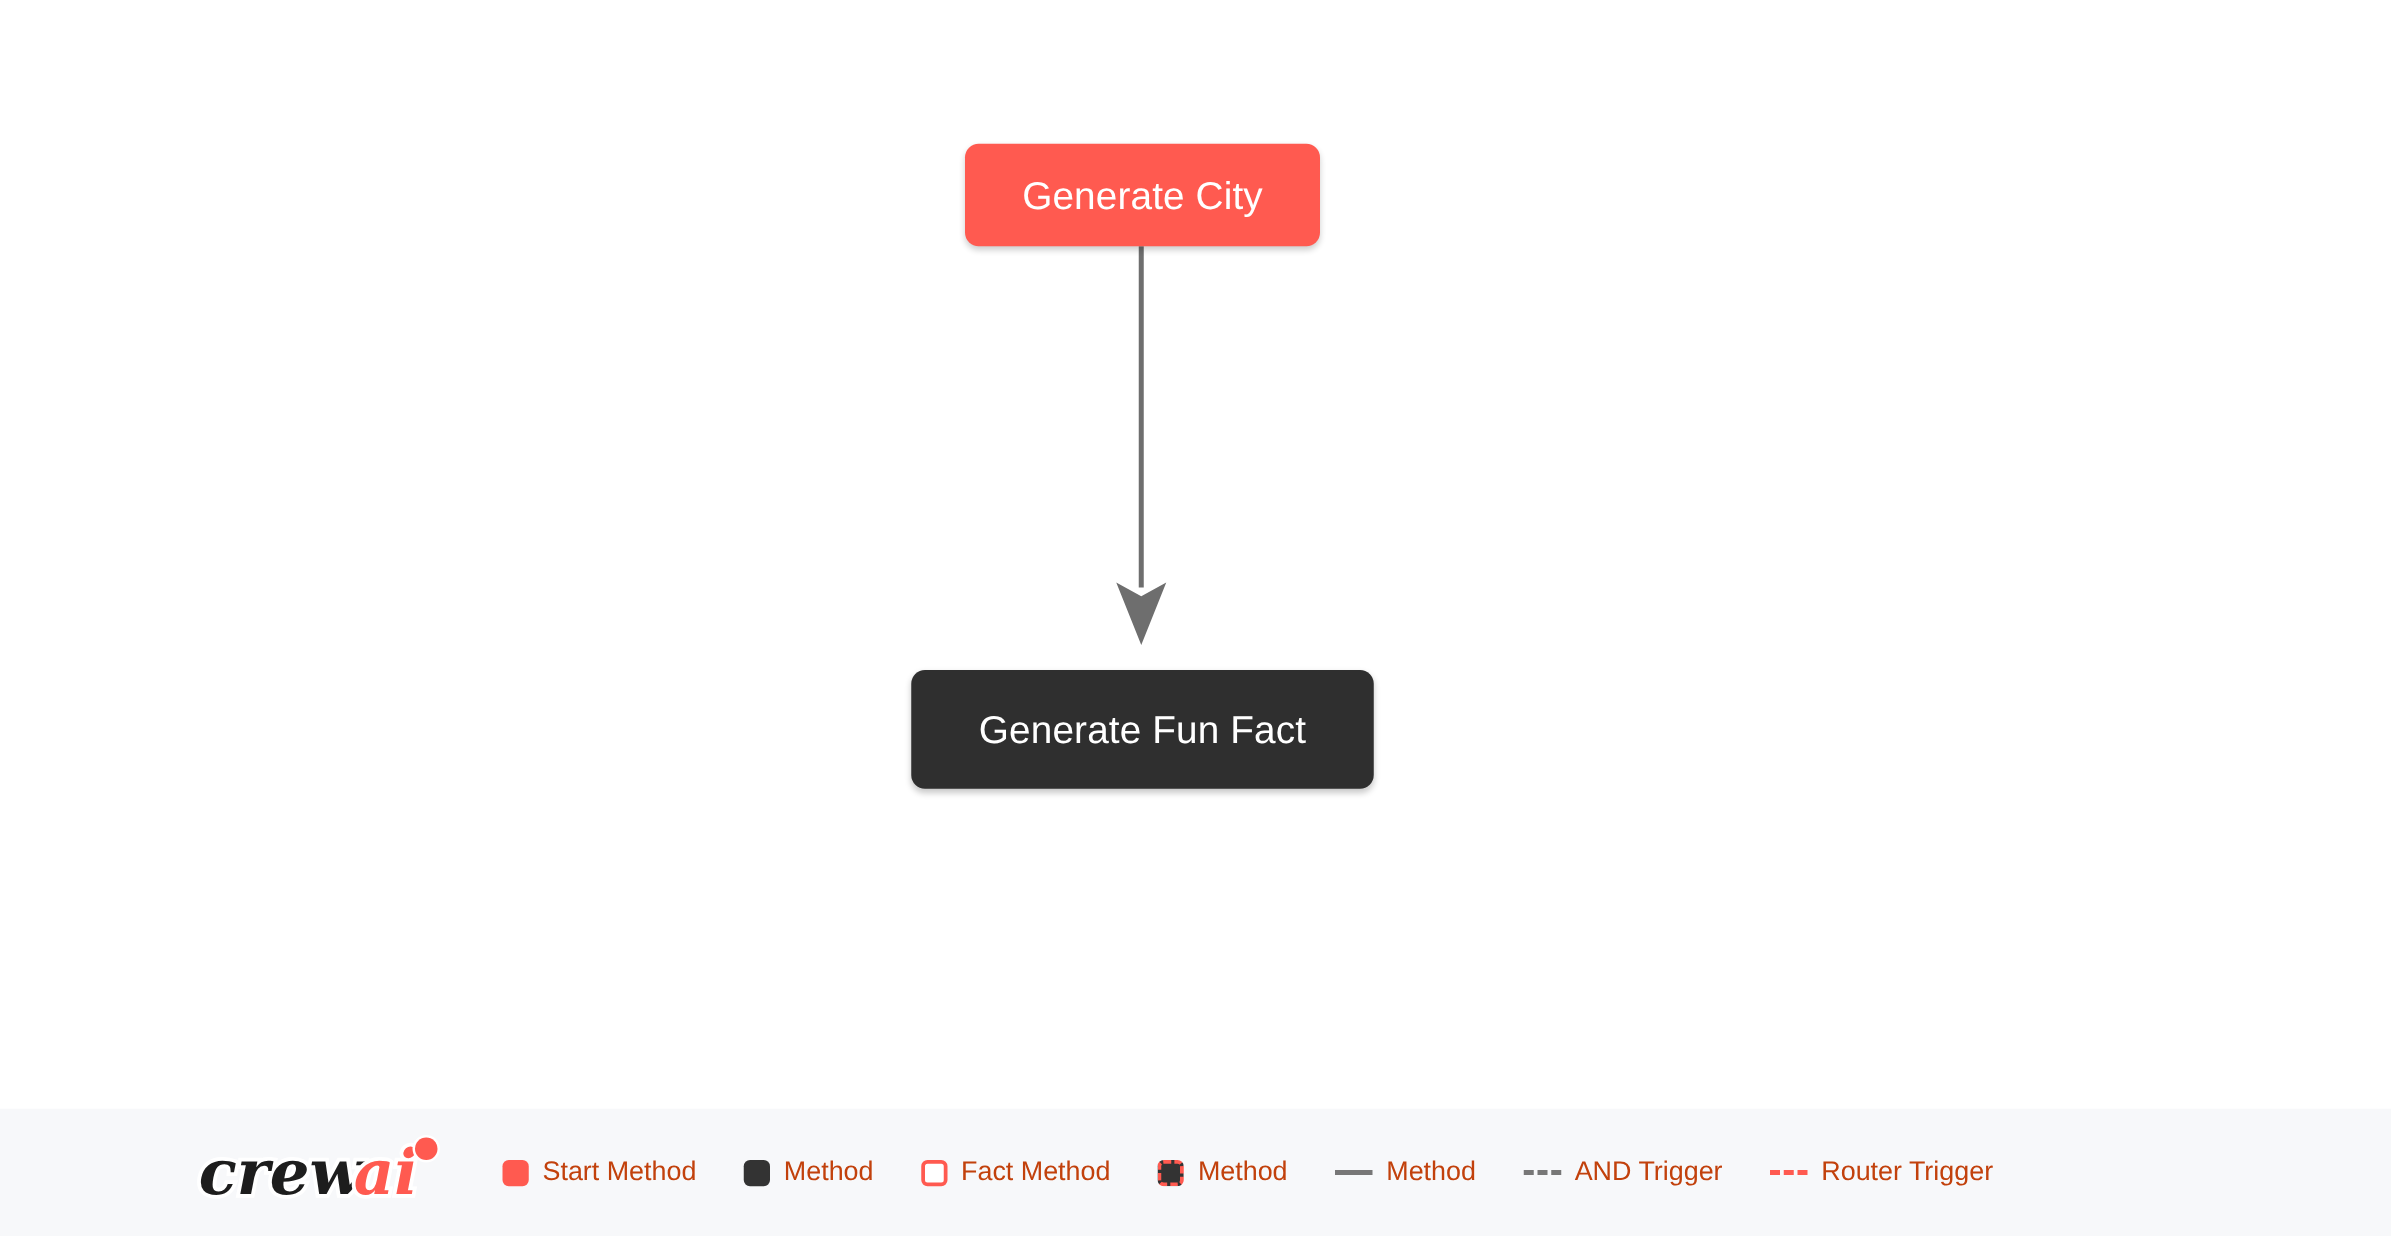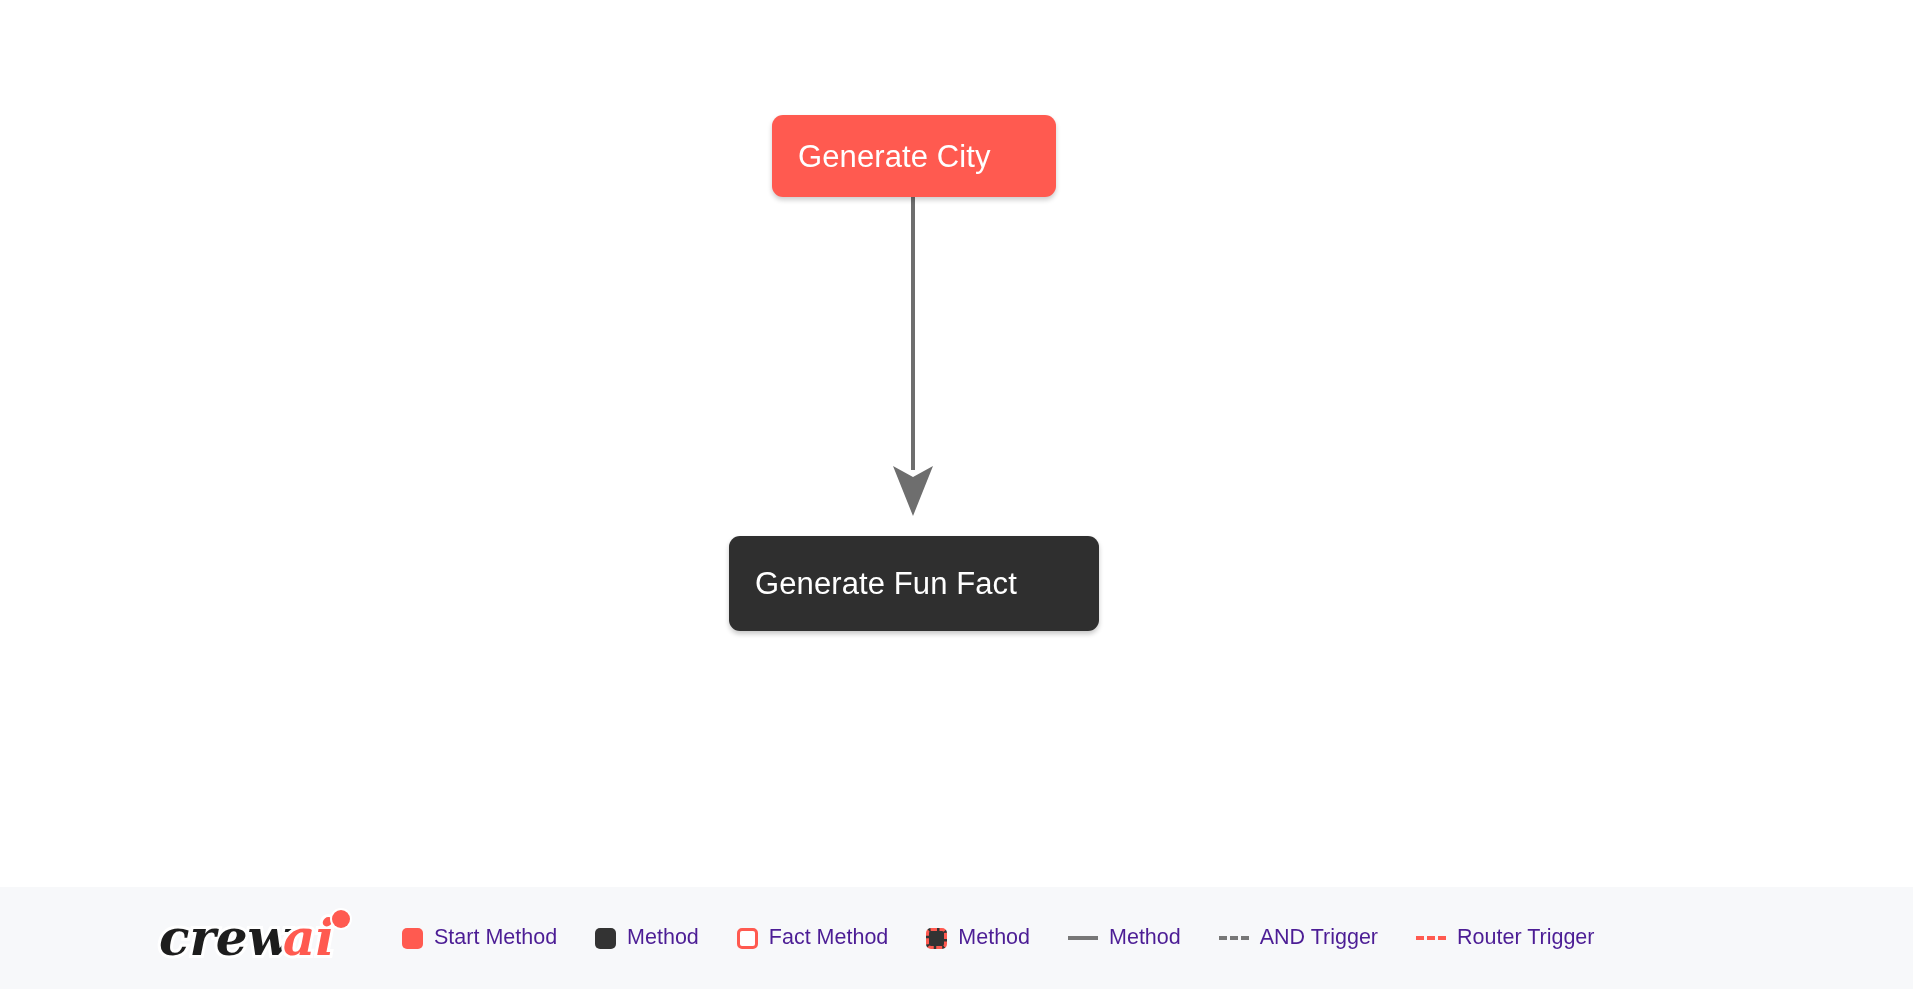--- a/index.html
+++ b/index.html
@@ -32,20 +32,21 @@
     width: 1913px;
     height: 887px;
     pointer-events: none;
   }
 
   .flow-node {
     position: absolute;
     box-sizing: border-box;
     display: flex;
     align-items: center;
+    justify-content: center;
     border-radius: 11px;
     color: #ffffff;
     font-size: 31px;
     font-weight: 400;
     letter-spacing: 0.1px;
     white-space: nowrap;
     line-height: 1;
     padding: 0 26px;
   }
 
@@ -106,21 +107,21 @@
   .legend-item {
     display: flex;
     align-items: center;
     margin-right: 38px;
     white-space: nowrap;
   }
   .legend-item:last-child { margin-right: 0; }
 
   .legend-label {
     font-size: 21.5px;
-    color: #4c1d95;
+    color: #c2410c;
     line-height: 1;
   }
 
   .swatch {
     width: 21px;
     height: 21px;
     border-radius: 5px;
     margin-right: 11px;
     box-sizing: border-box;
     flex: 0 0 auto;

